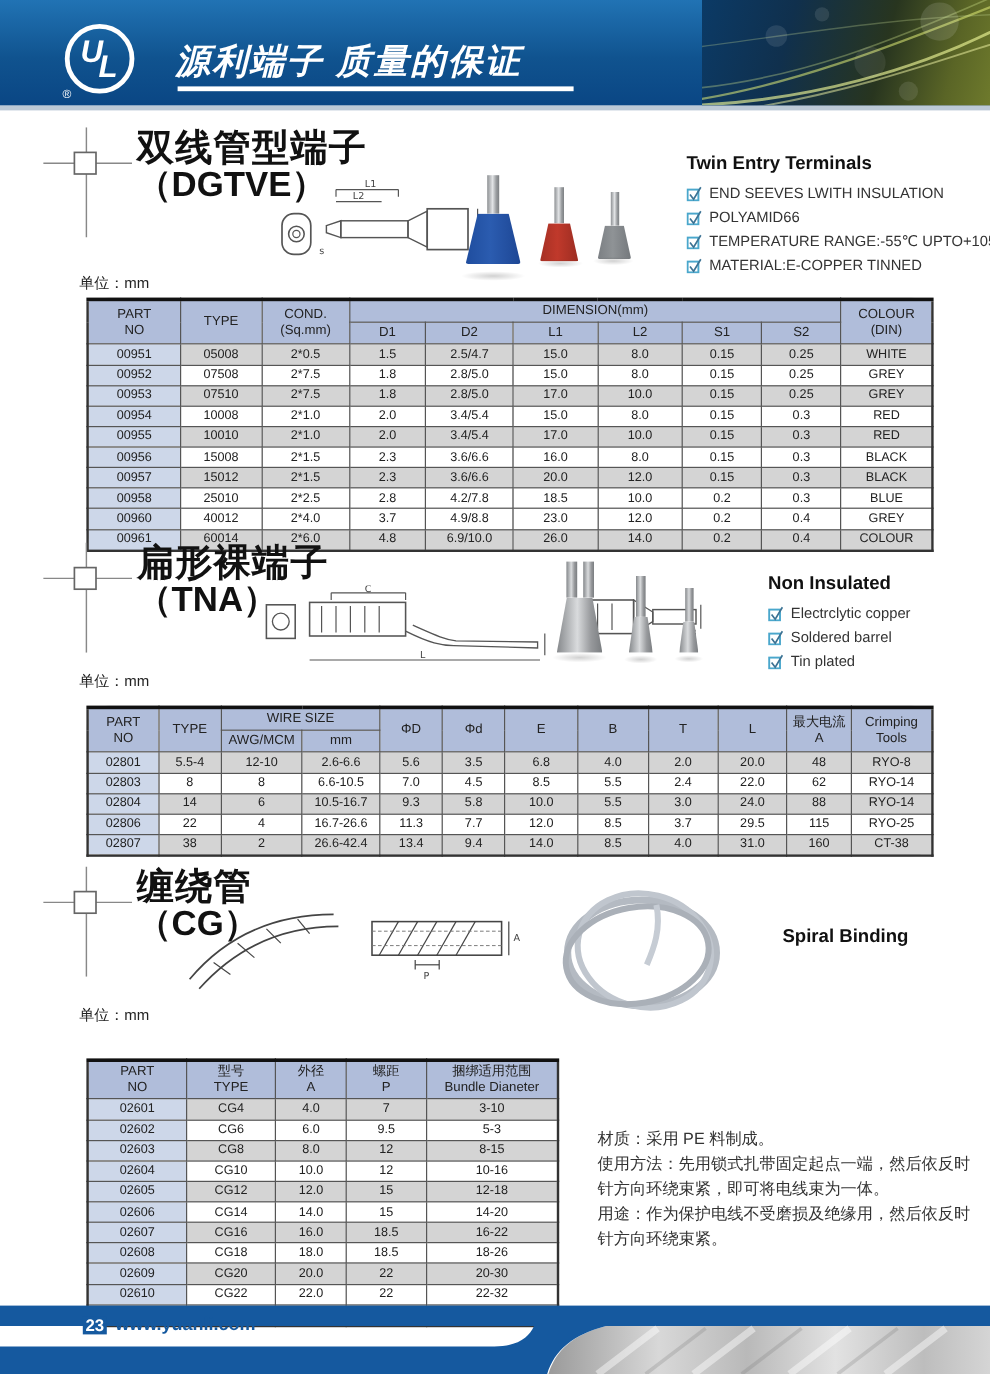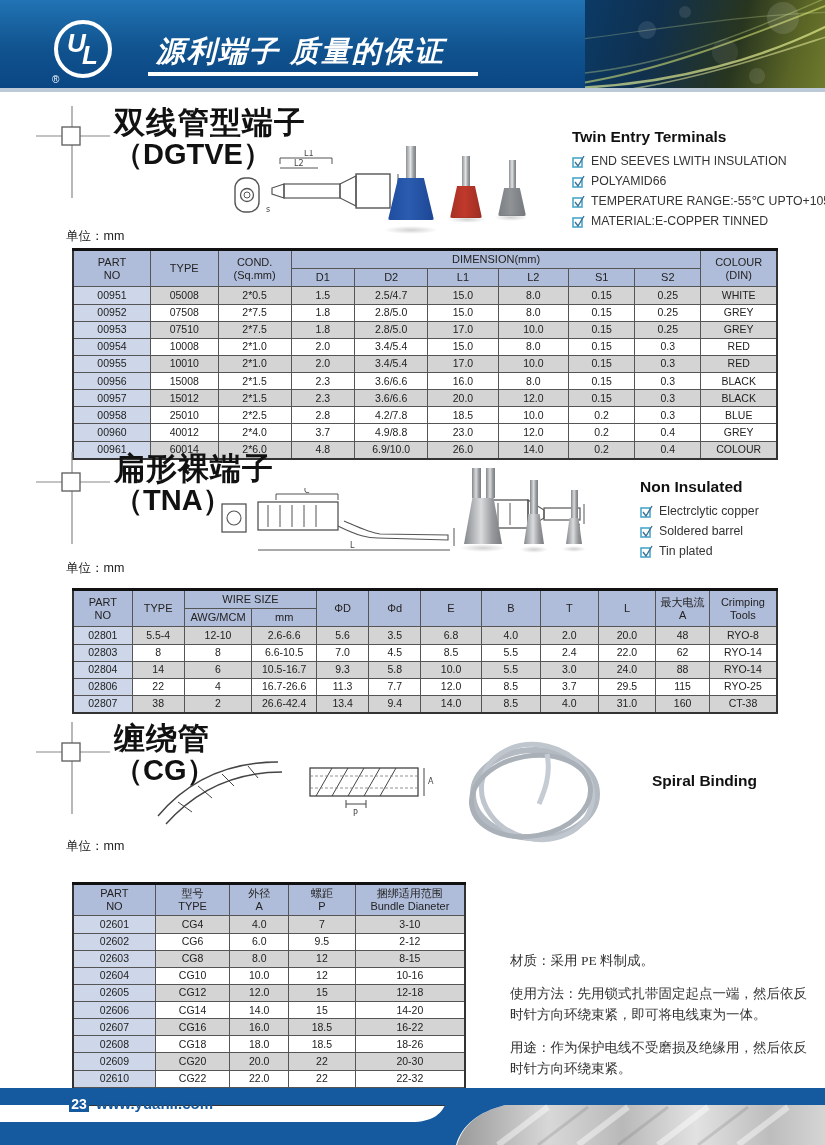--- a/index.html
+++ b/index.html
@@ -10,21 +10,21 @@
   .banner{position:absolute;left:0;top:0;width:825px;height:88px;
           background:linear-gradient(180deg,var(--banner-blue-light) 0%,var(--banner-blue) 55%,var(--banner-blue-dark) 100%);}
   .banner-strip{position:absolute;left:0;top:88px;width:825px;height:4px;background:#bcc9d6;}
   .banner-deco{position:absolute;right:0;top:0;width:240px;height:88px;overflow:hidden;
           background:linear-gradient(105deg,#0b3a66 0%,#10304d 30%,#28351f 62%,#5a6526 85%,#6e7a2c 100%);}
   .ul-logo{position:absolute;left:54px;top:20px;width:58px;height:58px;border:4px solid #fff;border-radius:50%;
            box-sizing:border-box;color:#fff;}
   .ul-logo .u{position:absolute;left:9px;top:4px;font-size:26px;font-weight:bold;font-style:italic;}
   .ul-logo .l{position:absolute;left:24px;top:16px;font-size:26px;font-weight:bold;font-style:italic;}
   .ul-reg{position:absolute;left:52px;top:74px;color:#fff;font-size:10px;}
-  .banner-title{position:absolute;left:156px;top:32px;color:#fff;font-size:29px;font-weight:bold;
+  .banner-title{position:absolute;left:146px;top:32px;color:#fff;font-size:29px;font-weight:bold;
                 font-style:italic;letter-spacing:2px;white-space:nowrap;}
   .banner-underline{position:absolute;left:148px;top:72px;width:330px;height:4px;background:#fff;}
 
   
   .crosshair{position:absolute;}
   .sec-title{position:absolute;font-weight:bold;color:#111;line-height:1.08;}
   .sec-title .cn{font-size:31px;letter-spacing:1px;}
   .sec-title .code{font-size:29px;letter-spacing:0px;}
   .unit{position:absolute;font-size:12.5px;color:#222;}
   .info{position:absolute;}
@@ -52,21 +52,21 @@
   .f-blue .body{background:linear-gradient(90deg,#1f4d9e,var(--ferrule-blue) 45%,#1d4694);}
   .f-red .body{background:linear-gradient(90deg,#a53024,var(--ferrule-red) 45%,#9c2d22);}
   .f-grey .body{background:linear-gradient(90deg,#7b7f83,var(--ferrule-grey) 45%,#74787c);}
   .trap{clip-path:polygon(22% 0,78% 0,100% 100%,0 100%);}
   .shadow{position:absolute;background:radial-gradient(ellipse at center,rgba(0,0,0,.18),rgba(0,0,0,0) 70%);}
 
   .metal{background:linear-gradient(90deg,#85888b,#d9dbdd 45%,#97999c 75%,#7a7d80);}
 
   
   .notes{position:absolute;width:322px;font-size:13.5px;line-height:21px;color:#333;}
-  .notes p{margin:12px;font-family:Liberation Serif, serif;}
+  .notes p{margin:0;}
 
   .spiral-label{position:absolute;font-size:15.5px;font-weight:bold;color:#111;}
 
   
   .footer{position:absolute;left:0;top:1085px;width:825px;height:60px;}
   .page-badge{position:absolute;left:69px;top:12px;width:20px;height:15px;background:var(--footer-blue);
               color:#fff;font-size:14px;font-weight:bold;text-align:center;line-height:15px;}
   .footer-url{position:absolute;left:96px;top:10px;color:var(--footer-blue);font-size:15px;font-weight:bold;}
   svg text{font-family:"DejaVu Sans","Liberation Sans",sans-serif;}
 </style>
@@ -605,21 +605,21 @@
           <td>CG4</td>
           <td>4.0</td>
           <td>7</td>
           <td>3-10</td>
         </tr>
         <tr>
           <td class="part-col">02602</td>
           <td>CG6</td>
           <td>6.0</td>
           <td>9.5</td>
-          <td>2-12</td>
+          <td>5-3</td>
         </tr>
         <tr class="shaded">
           <td class="part-col">02603</td>
           <td>CG8</td>
           <td>8.0</td>
           <td>12</td>
           <td>8-15</td>
         </tr>
         <tr>
           <td class="part-col">02604</td>

